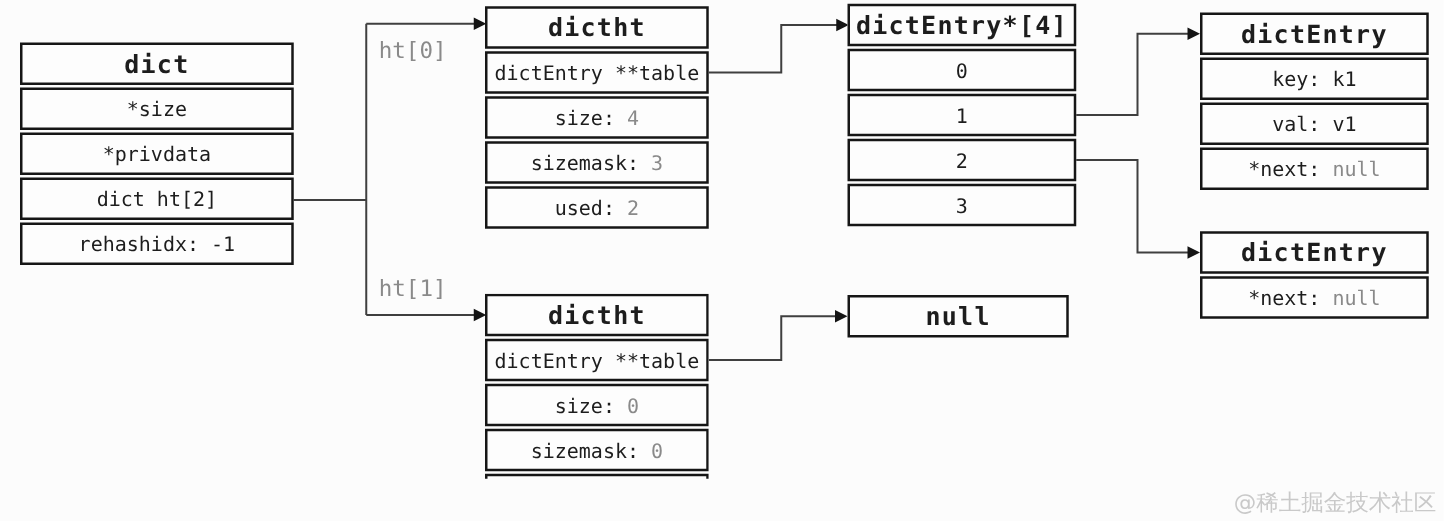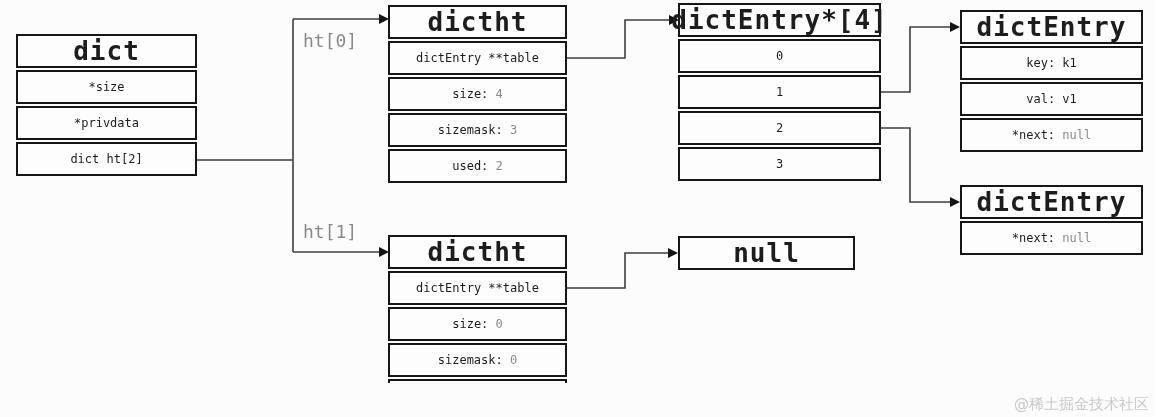--- a/index.html
+++ b/index.html
@@ -6,30 +6,30 @@
   .canvas {
     position:relative; width:1155px; height:417px;
     background:#fcfcfc; overflow:hidden;
     font-family:"DejaVu Sans Mono","Liberation Mono",monospace;
   }
   .box { position:absolute; }
   .cell {
     box-sizing:border-box; height:34px; margin-bottom:2px;
     border:2px solid #161616; background:#fdfdfd;
     display:flex; align-items:center; justify-content:center;
-    font-size:12px; color:#1d1d1d; white-space:pre;
+    font-size:16px; color:#1d1d1d; white-space:pre;
   }
-  .cell.title { font-weight:700; font-size:26px; letter-spacing:1px; }
+  .cell.title { font-weight:700; font-size:20px; letter-spacing:1px; }
   .muted { color:#8a8a8a; }
   .clipwrap { position:absolute; overflow:hidden; }
   .clipwrap .inner { position:relative; }
   .side-label { position:absolute; color:#8a8a8a; font-size:18px; white-space:pre; }
   .watermark {
     position:absolute; right:6px; bottom:3px;
-    color:#c9c9c9; font-size:15px;
+    color:#c9c9c9; font-size:18px;
     font-family:"DejaVu Sans","Liberation Sans",sans-serif;
   }
   svg.arrows { position:absolute; left:0; top:0; pointer-events:none; }
   svg.arrows path { fill:none; stroke:#3f3f3f; stroke-width:1.6; }
   svg.arrows polygon { fill:#141414; stroke:none; }
 </style>
 </head>
 <body>
 
 <div class="canvas">
@@ -45,25 +45,26 @@
     <path d="M857 92 H910 V27 H951"></path>
     <polygon points="960,27 950,22 950,32"></polygon>
 
     <path d="M857 128 H910 V202 H951"></path>
     <polygon points="960,202 950,197 950,207"></polygon>
 
     <path d="M567 288 H625 V253 H669"></path>
     <polygon points="678,253 668,248 668,258"></polygon>
   </svg>
 
-  <div class="box" style="left:16px; top:34px; width:181px;">
+  <div class="box" style="left:16px; top:34px; width:219px;">
     <div class="cell title">dict</div>
     <div class="cell"><span>*size</span><span class="muted"></span></div>
     <div class="cell"><span>*privdata</span><span class="muted"></span></div>
     <div class="cell"><span>dict ht[2]</span><span class="muted"></span></div>
+    <div class="cell"><span>rehashidx: -1</span><span class="muted"></span></div>
   </div>
 
   <div class="side-label" style="left:303px; top:30px;">ht[0]</div>
   <div class="side-label" style="left:303px; top:221px;">ht[1]</div>
 
   <div class="box" style="left:388px; top:5px; width:179px;">
     <div class="cell title">dictht</div>
     <div class="cell"><span>dictEntry **table</span><span class="muted"></span></div>
     <div class="cell"><span>size: </span><span class="muted">4</span></div>
     <div class="cell"><span>sizemask: </span><span class="muted">3</span></div>
@@ -73,21 +74,21 @@
   <div class="clipwrap" style="left:388px; top:235px; width:179px; height:148px;">
     <div class="inner">
       <div class="cell title">dictht</div>
       <div class="cell"><span>dictEntry **table</span><span class="muted"></span></div>
       <div class="cell"><span>size: </span><span class="muted">0</span></div>
       <div class="cell"><span>sizemask: </span><span class="muted">0</span></div>
       <div class="cell"><span></span><span class="muted"></span></div>
     </div>
   </div>
 
-  <div class="box" style="left:678px; top:3px; width:203px;">
+  <div class="box" style="left:678px; top:3px; width:183px;">
     <div class="cell title">dictEntry*[4]</div>
     <div class="cell"><span>0</span><span class="muted"></span></div>
     <div class="cell"><span>1</span><span class="muted"></span></div>
     <div class="cell"><span>2</span><span class="muted"></span></div>
     <div class="cell"><span>3</span><span class="muted"></span></div>
   </div>
 
   <div class="box" style="left:678px; top:236px; width:177px;">
     <div class="cell title">null</div>
   </div>

